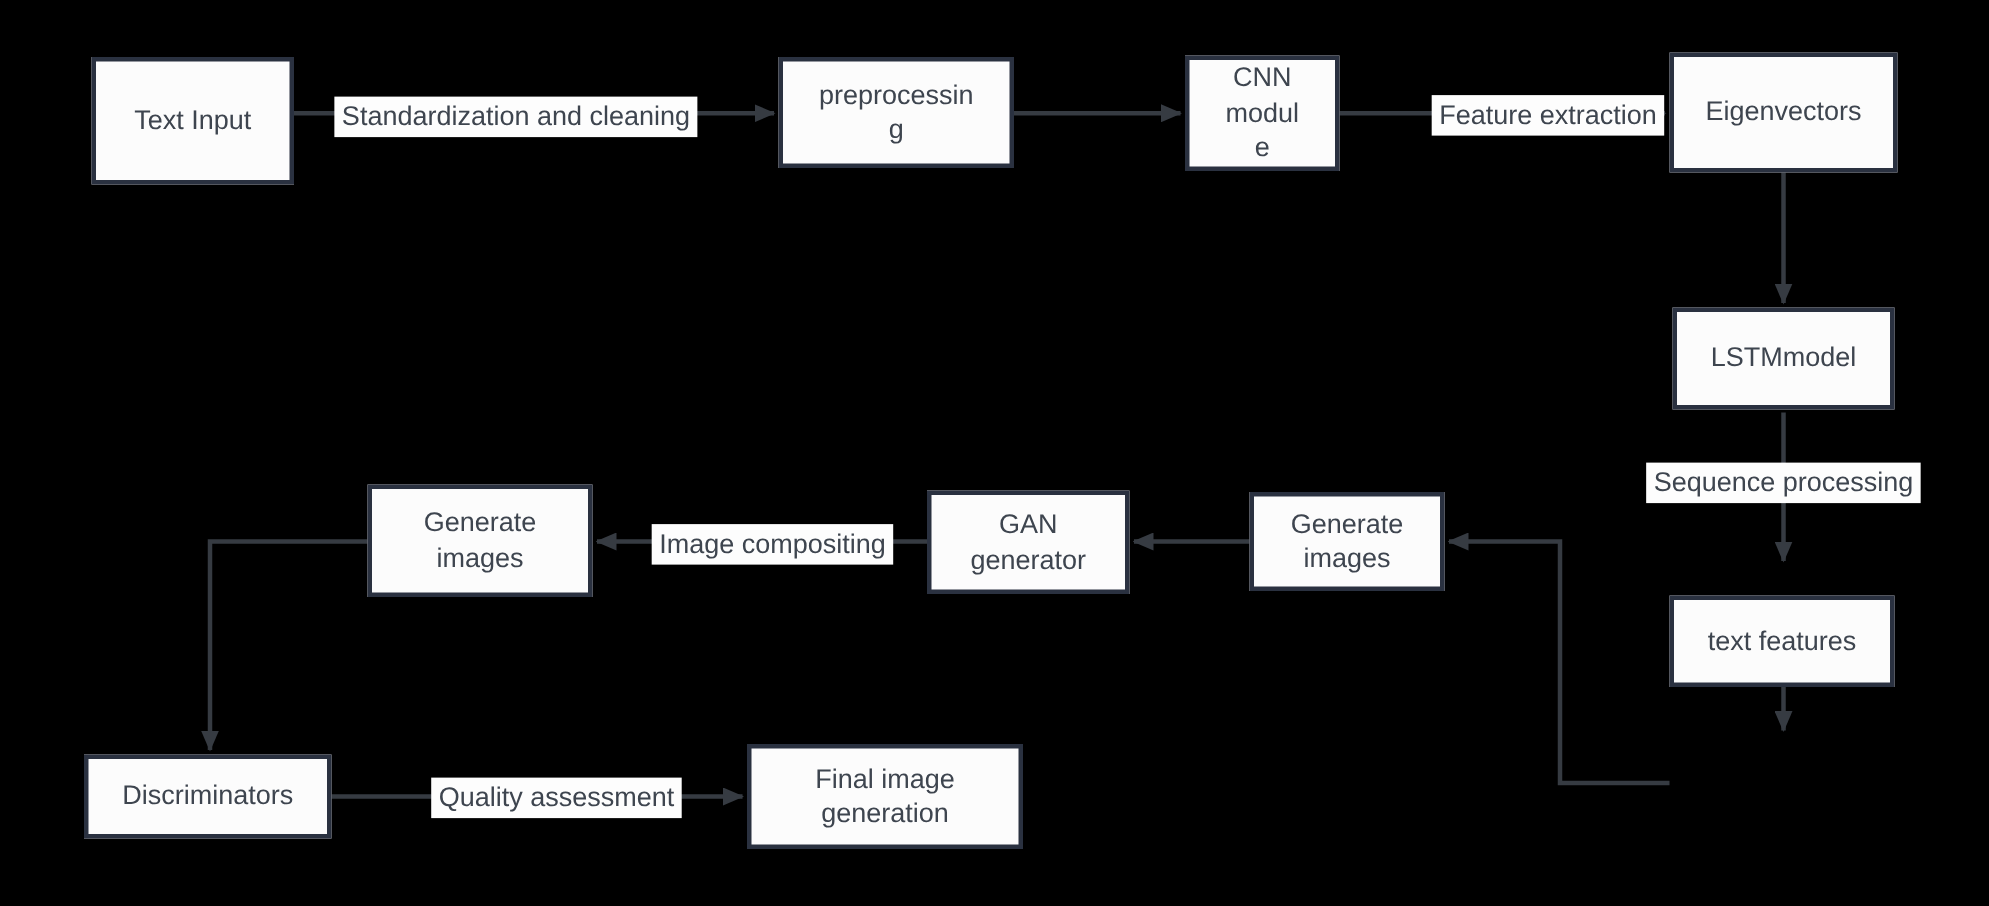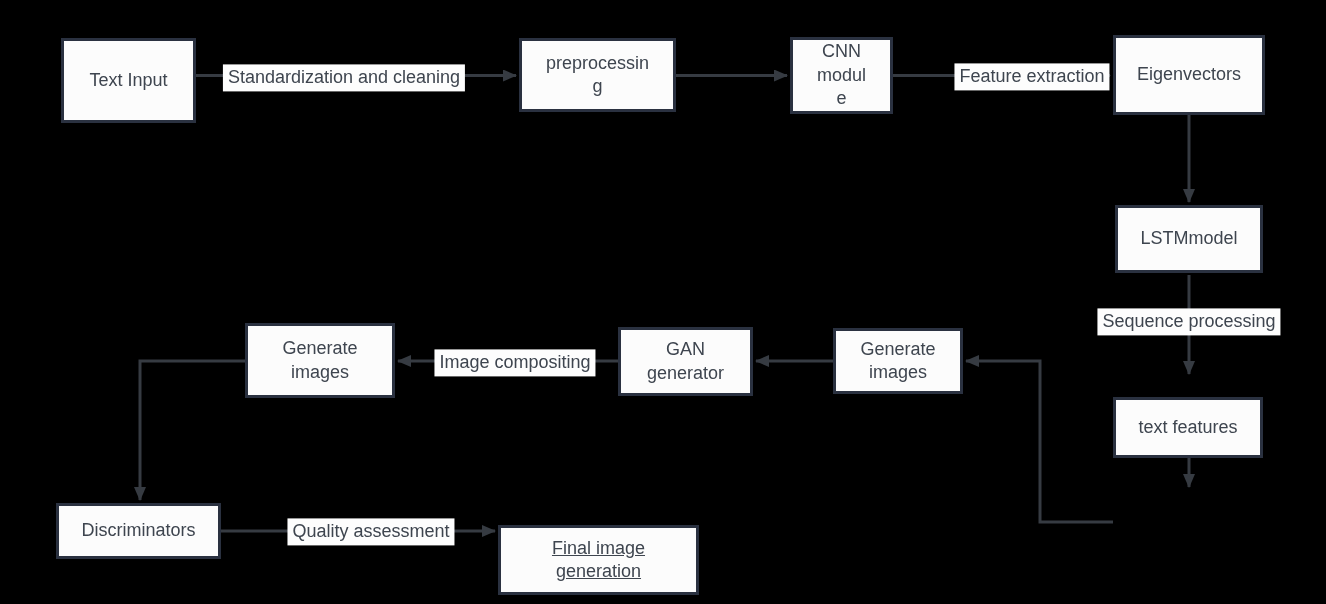--- a/index.html
+++ b/index.html
@@ -61,21 +61,21 @@
   #n-lstm-model             { left: 1115px; top: 205px; width: 148px; height: 68px; }
   #n-text-features          { left: 1113px; top: 397px; width: 150px; height: 61px; }
   #n-attention-mechanisms   { left: 1113px; top: 490px; width: 150px; height: 65px; }
   #n-stylized-images        { left: 833px;  top: 328px; width: 130px; height: 66px; }
   #n-stylized-images span   { max-width: 100px; }
   #n-gan-generator          { left: 618px;  top: 327px; width: 135px; height: 69px; }
   #n-gan-generator span     { max-width: 100px; }
   #n-generate-images        { left: 245px;  top: 323px; width: 150px; height: 75px; }
   #n-generate-images span   { max-width: 110px; }
   #n-discriminators         { left: 56px;   top: 503px; width: 165px; height: 56px; }
-  #n-final-image-generation { left: 498px;  top: 525px; width: 201px; height: 70px; text-decoration: underline; }
+  #n-final-image-generation { left: 498px;  top: 496px; width: 184px; height: 70px; }
   #n-final-image-generation span { max-width: 160px; }
   
   #l-standardization-and-cleaning { left: 344px;  top: 78px;  }
   #l-feature-extraction           { left: 1032px;  top: 77px;  }
   #l-sequence-processing          { left: 1189px; top: 322px; }
   #l-image-compositing            { left: 515px;  top: 363px; }
   #l-quality-assessment           { left: 371px;  top: 532px; }
 </style>
 </head>
 <body>

